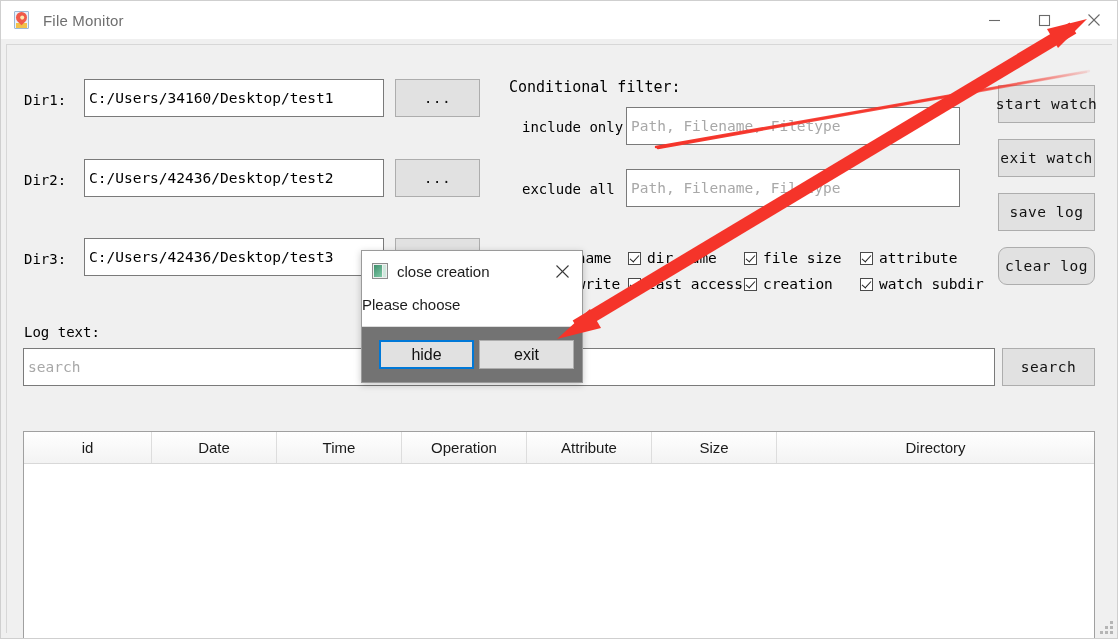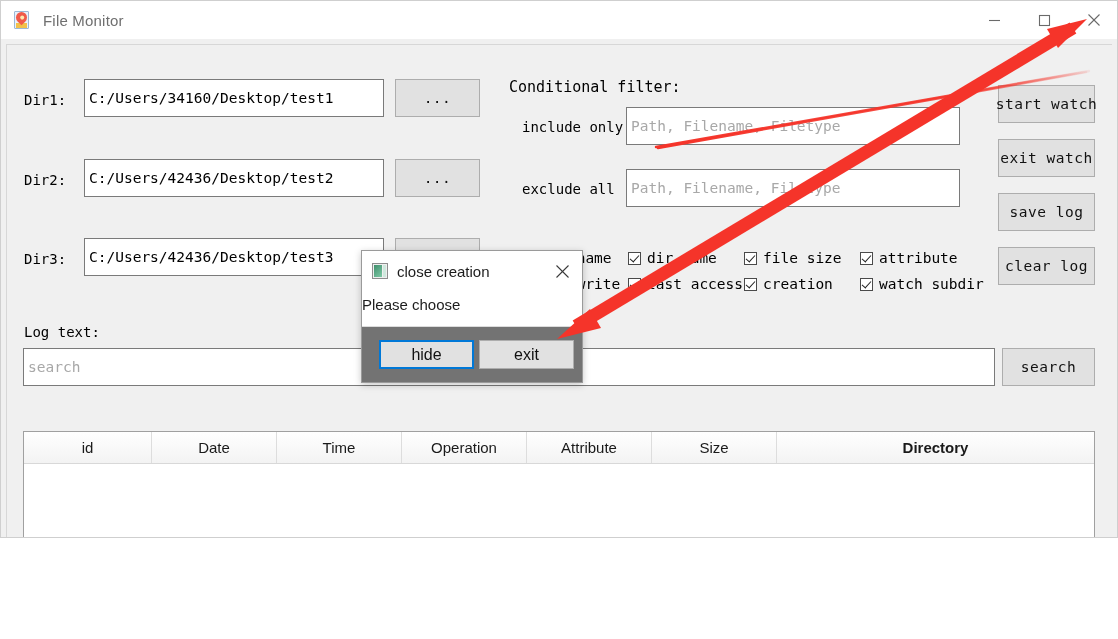--- a/index.html
+++ b/index.html
@@ -10,21 +10,21 @@
   body {
     width: 1118px;
     height: 639px;
     overflow: hidden;
     font-family: "Liberation Sans", sans-serif;
     -webkit-font-smoothing: antialiased;
   }
   .app-window {
     position: relative;
     width: 1118px;
-    height: 538px;
+    height: 639px;
     background: #f0f0f0;
     box-sizing: border-box;
     border: 1px solid #cfcfcf;
     overflow: hidden;
   }
 
   
   .titlebar {
     position: absolute;
     left: 0; top: 0;
@@ -400,35 +400,35 @@
       <span>creation</span>
     </div>
     <div class="cb" style="left:859px; top:237px;">
       <span class="box checked"></span>
       <span>watch subdir</span>
     </div>
 
     <div class="btn" style="left:997px; top:46px; width:97px; height:38px;">start watch</div>
     <div class="btn" style="left:997px; top:100px; width:97px; height:38px;">exit watch</div>
     <div class="btn" style="left:997px; top:154px; width:97px; height:38px;">save log</div>
-    <div class="btn" style="left:997px; top:208px; width:97px; height:38px;">clear log</div>
+    <div class="btn" style="left:997px; top:208px; width:97px; height:38px;border-radius:9px;">clear log</div>
 
     <div class="field-label" style="left:23px; top:285px;">Log text:</div>
     <div class="text-input placeholder" style="left:22px; top:309px; width:972px; height:38px;">search</div>
     <div class="btn" style="left:1001px; top:309px; width:93px; height:38px;">search</div>
 
     <div class="table-wrap">
       <div class="table-head">
         <div class="th" style="width:128px;">id</div>
         <div class="th" style="width:125px;">Date</div>
         <div class="th" style="width:125px;text-align:right;">Time</div>
         <div class="th" style="width:125px;">Operation</div>
         <div class="th" style="width:125px;">Attribute</div>
         <div class="th" style="width:125px;">Size</div>
-        <div class="th" style="width:317px;font-weight:bold;">Directory</div>
+        <div class="th" style="width:317px;">Directory</div>
       </div>
       <div class="table-body"></div>
     </div>
 
     <div class="grip">
       <i style="right:0;  bottom:0;"></i>
       <i style="right:5px;bottom:0;"></i>
       <i style="right:10px;bottom:0;"></i>
       <i style="right:0;  bottom:5px;"></i>
       <i style="right:5px;bottom:5px;"></i>

